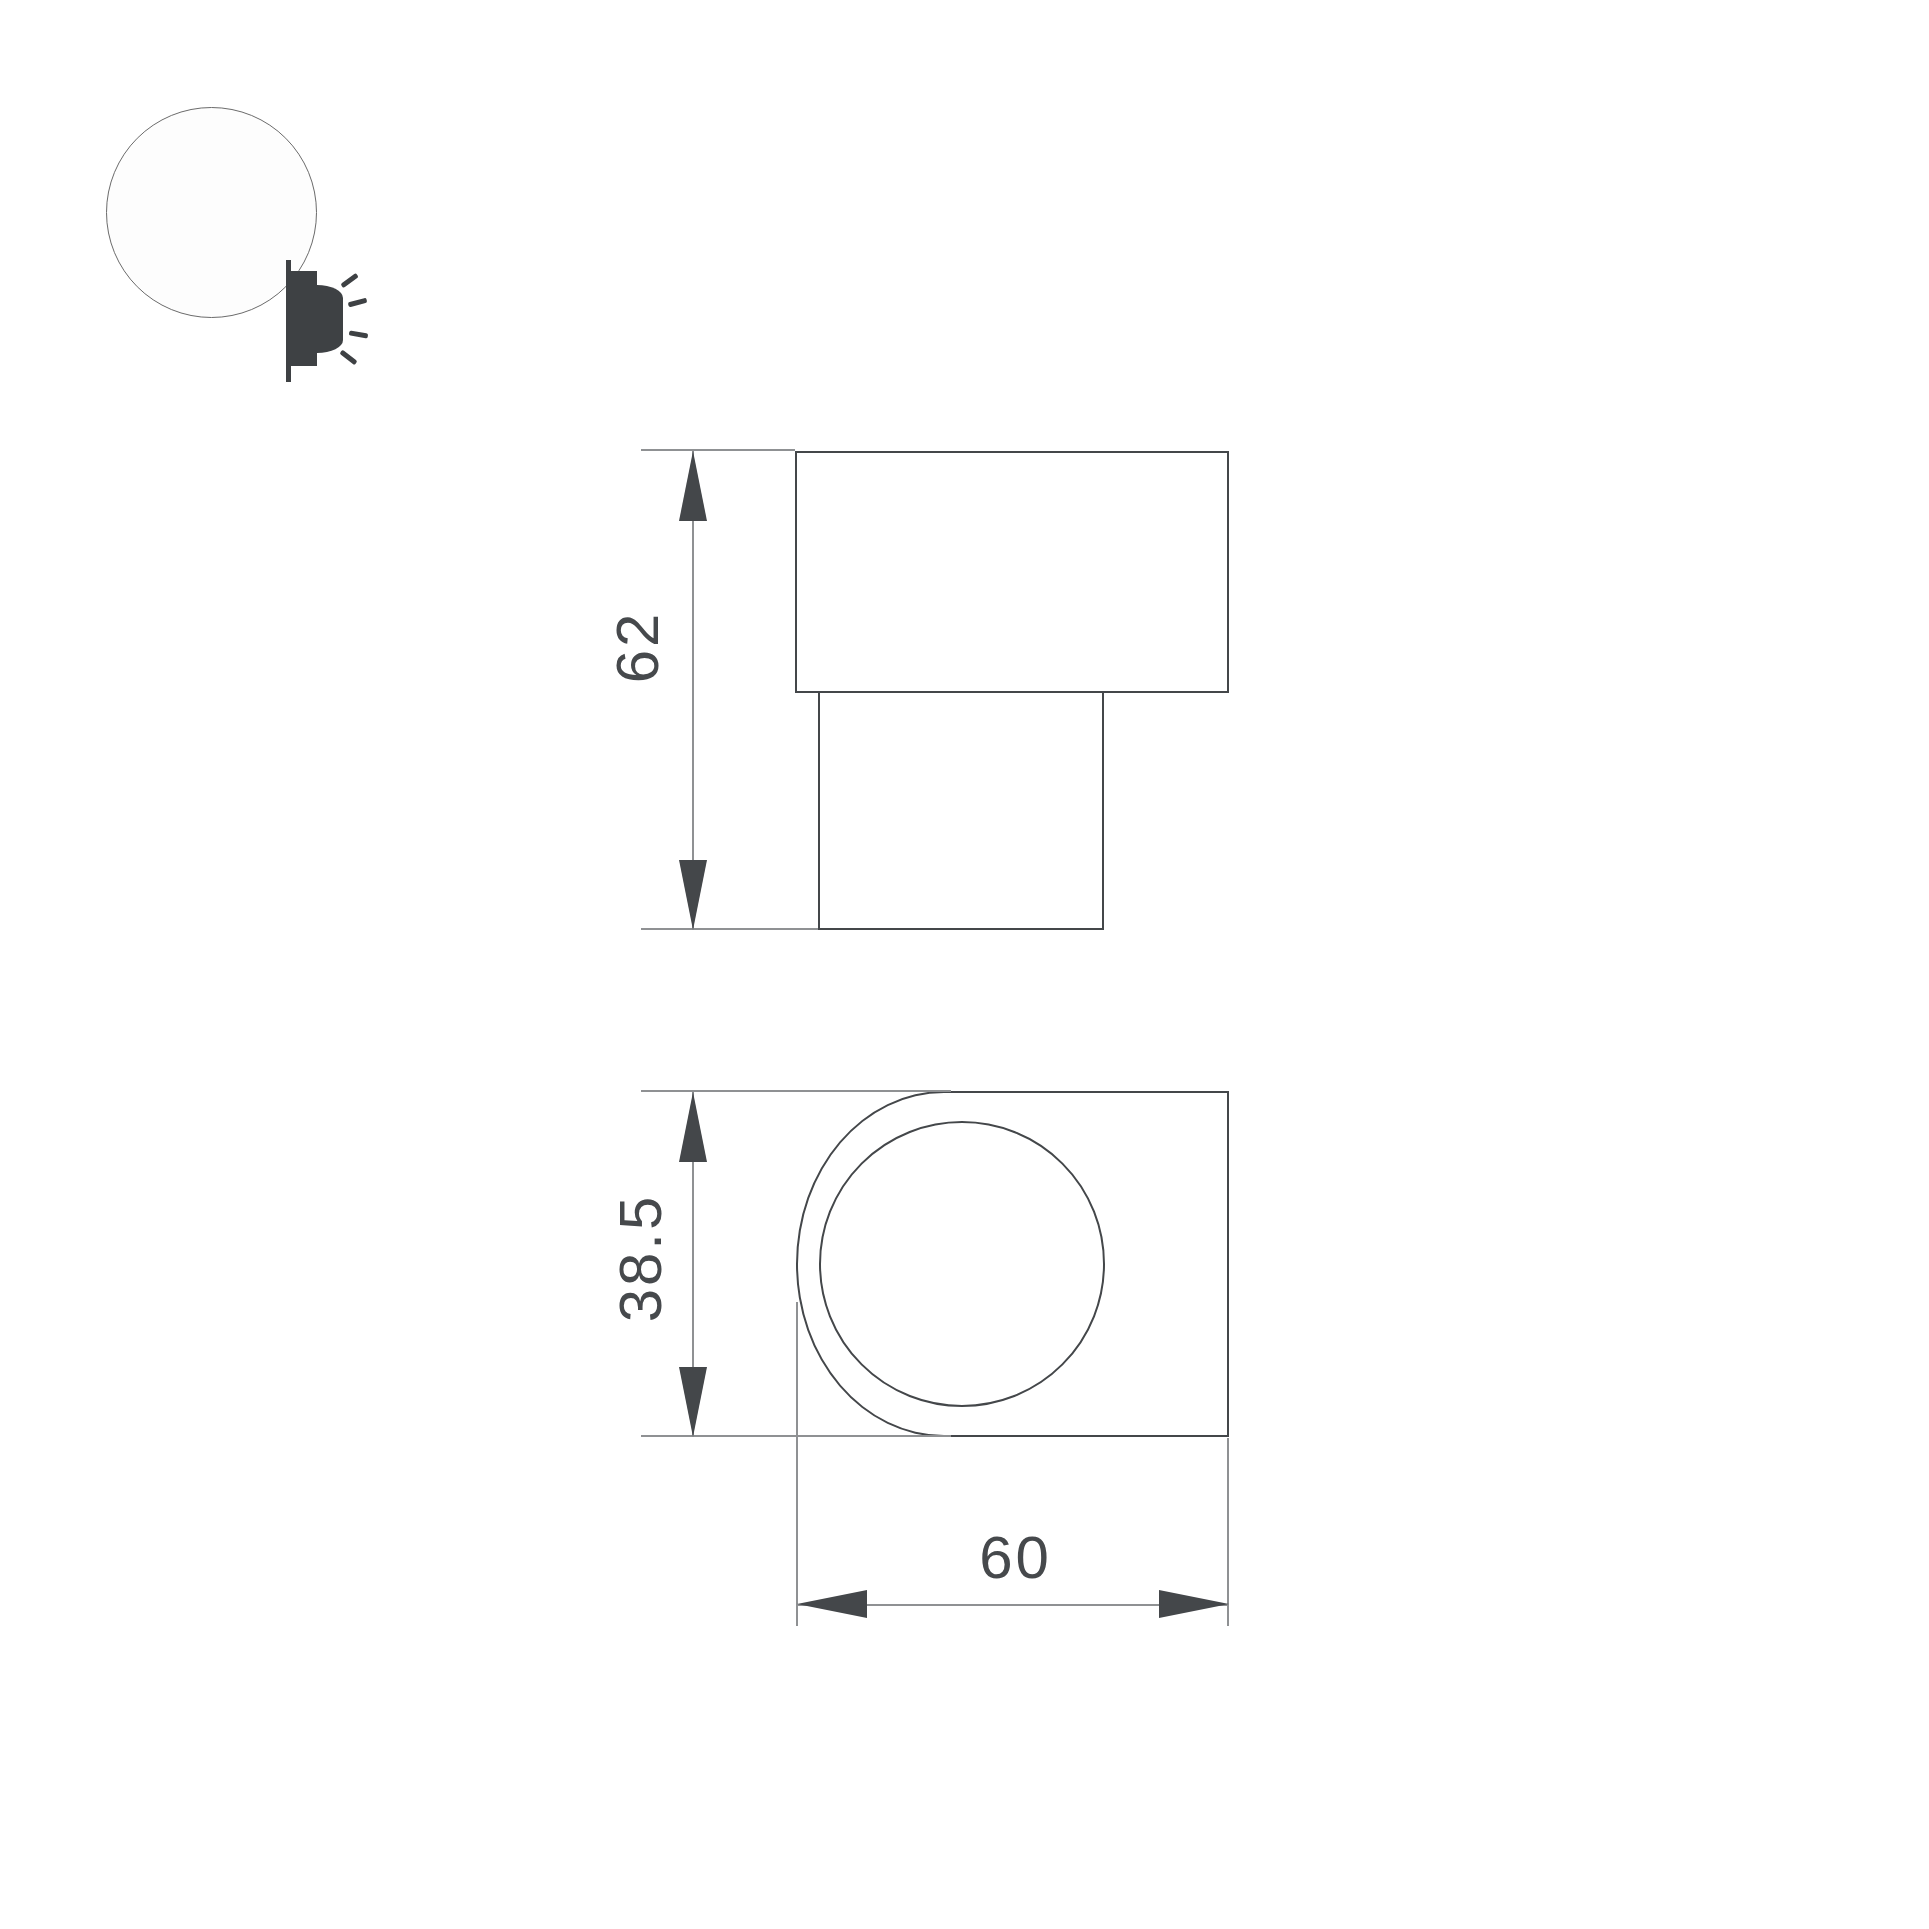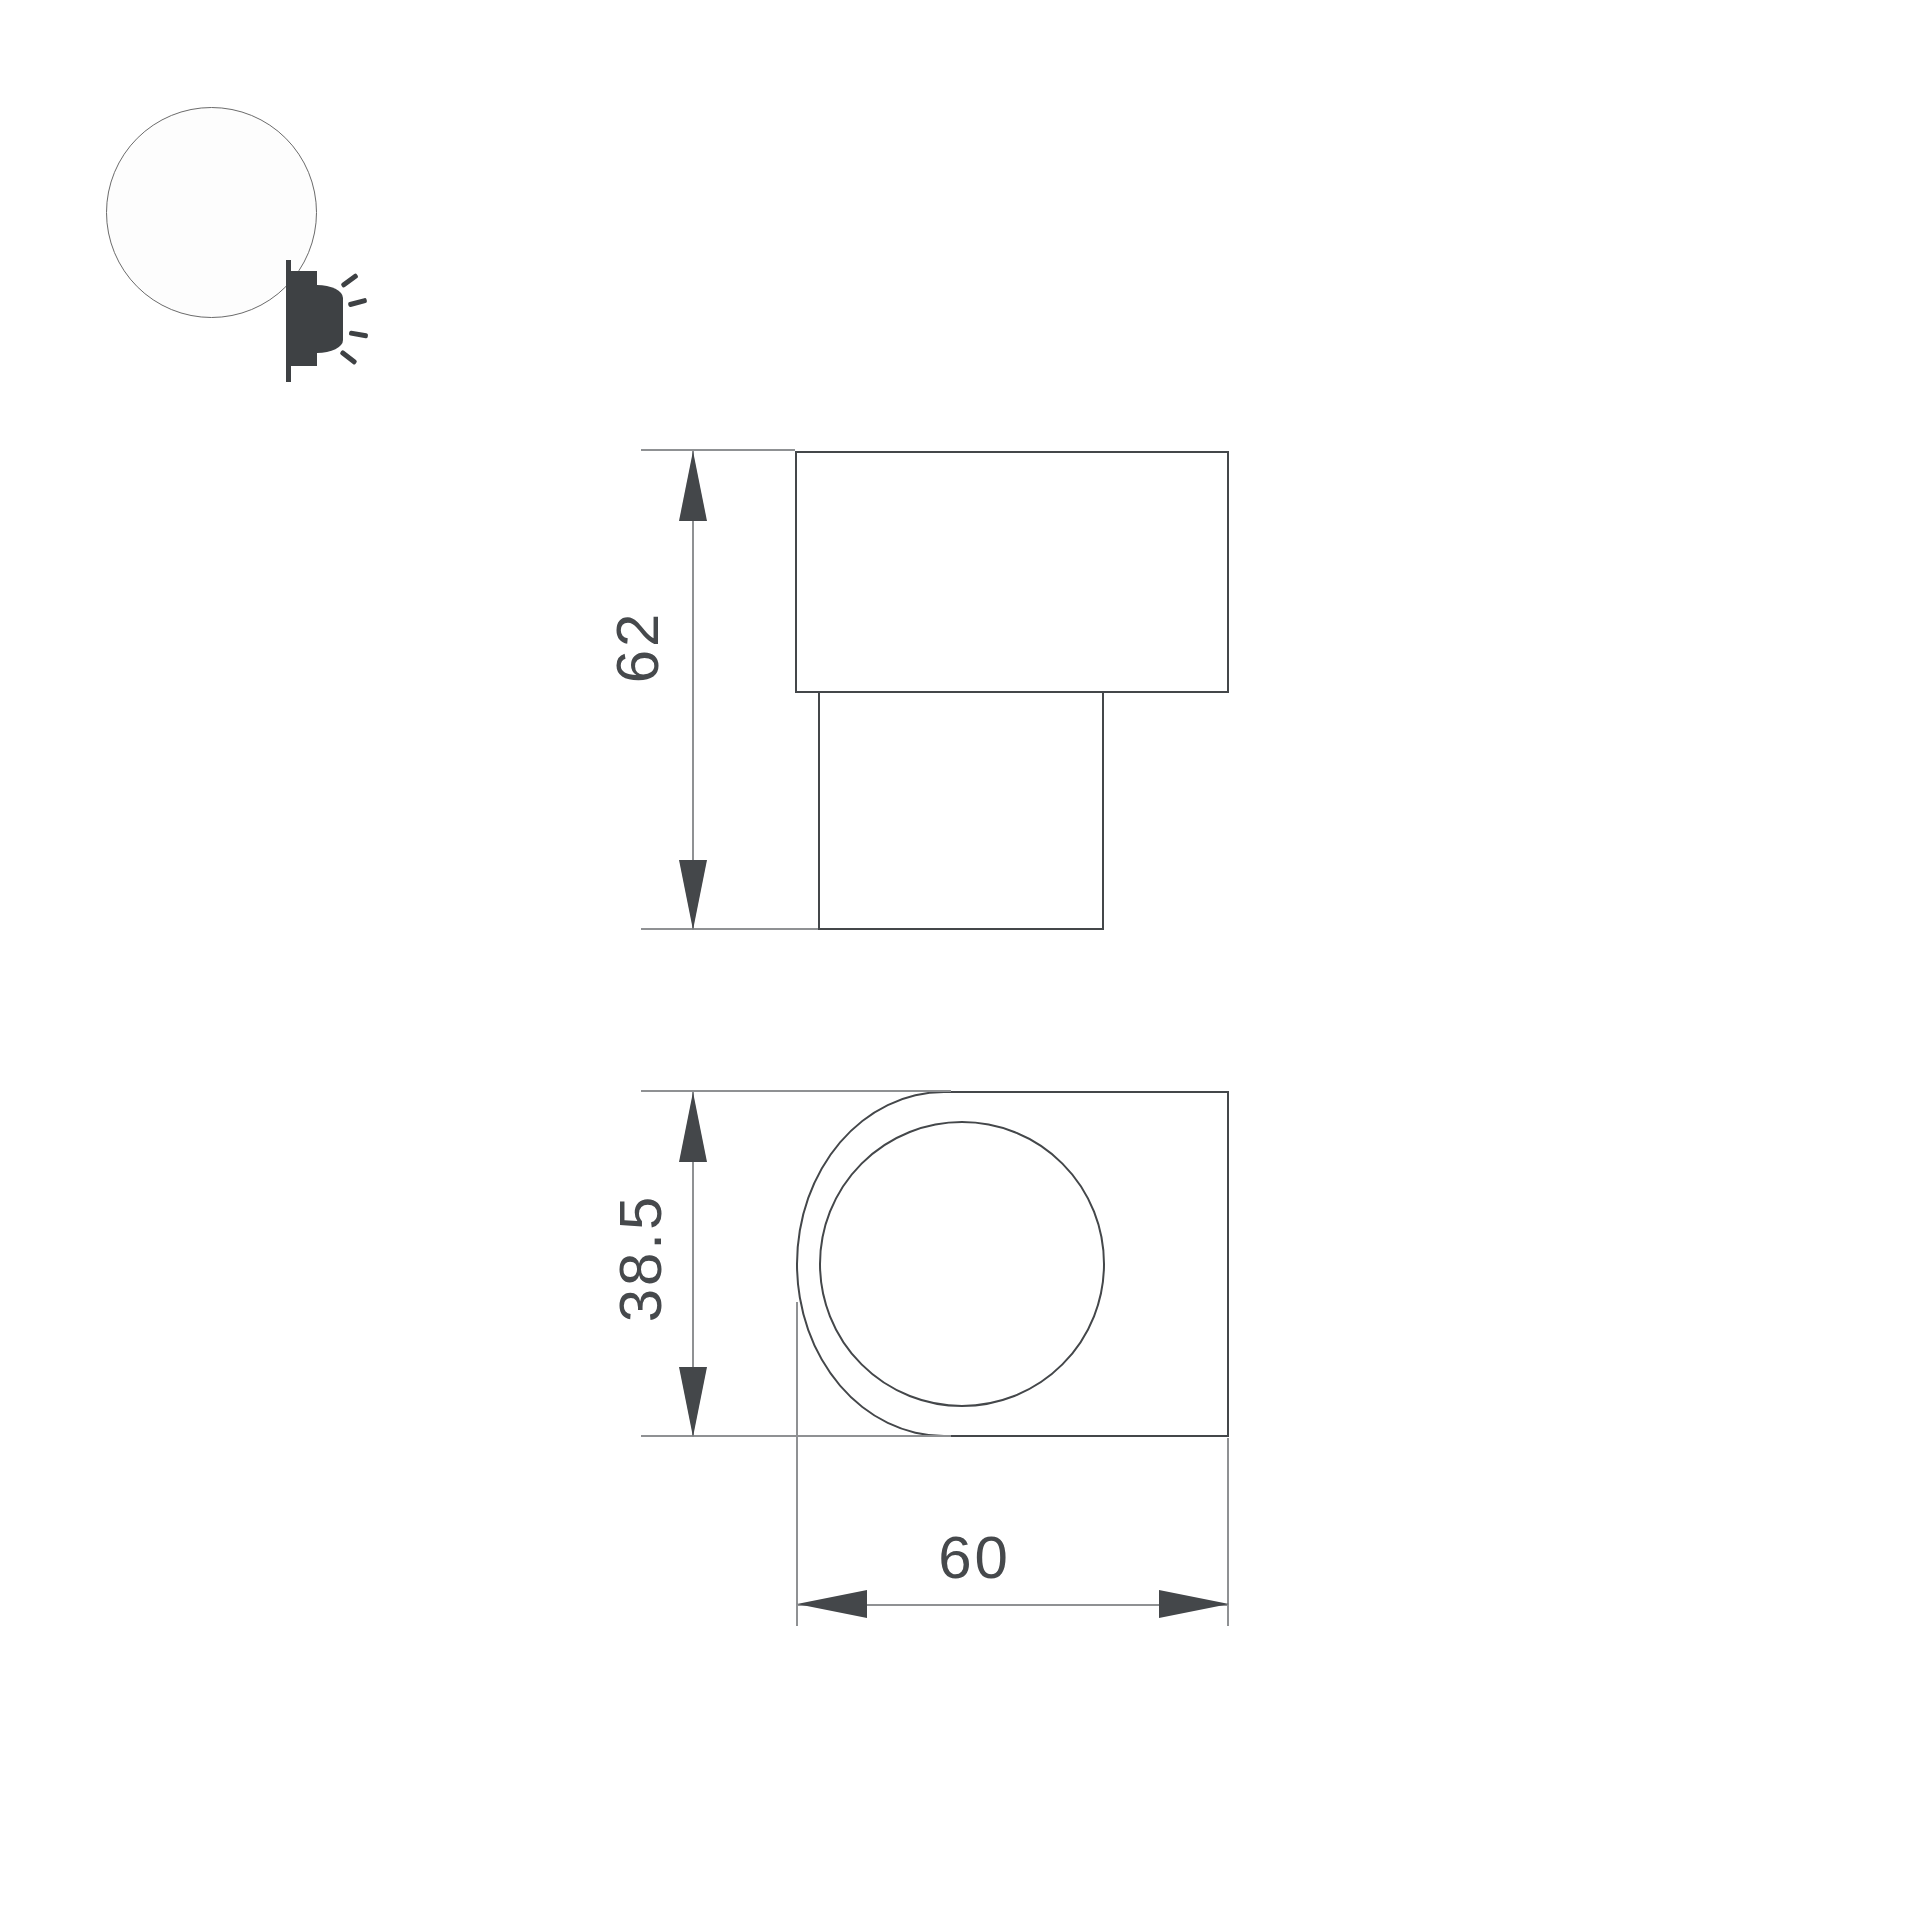--- a/index.html
+++ b/index.html
@@ -68,21 +68,21 @@
   .d385-arrow-up { left:679px; top:1092px; }
   .d385-arrow-down { left:679px; top:1367px; }
   .d385-label { left:514px; top:1224px; width:251px; height:68px; }
 
   
   .d60-line { left:797px; top:1604px; width:432px; }
   .d60-ext-left { left:796px; top:1302px; height:324px; }
   .d60-ext-right { left:1227px; top:1438px; height:188px; }
   .d60-arrow-left { left:797px; top:1590px; }
   .d60-arrow-right { left:1159px; top:1590px; }
-  .d60-label { left:878px; top:1523px; width:193px; height:68px; }
+  .d60-label { left:919px; top:1523px; width:193px; height:68px; }
 </style>
 </head>
 <body>
 
 <div class="canvas">
 
   <div class="logo-circle">
     <span class="icon-part wall-line"></span>
     <span class="icon-part lamp-base"></span>
     <span class="icon-part lamp-dome"></span>

